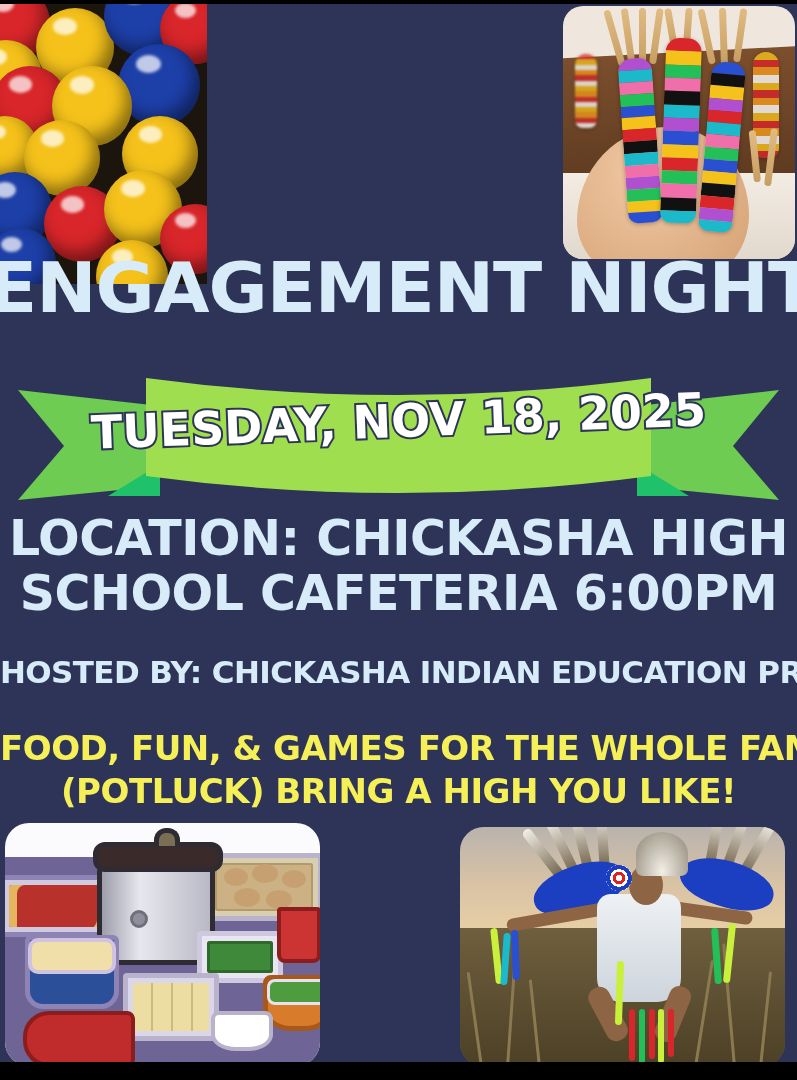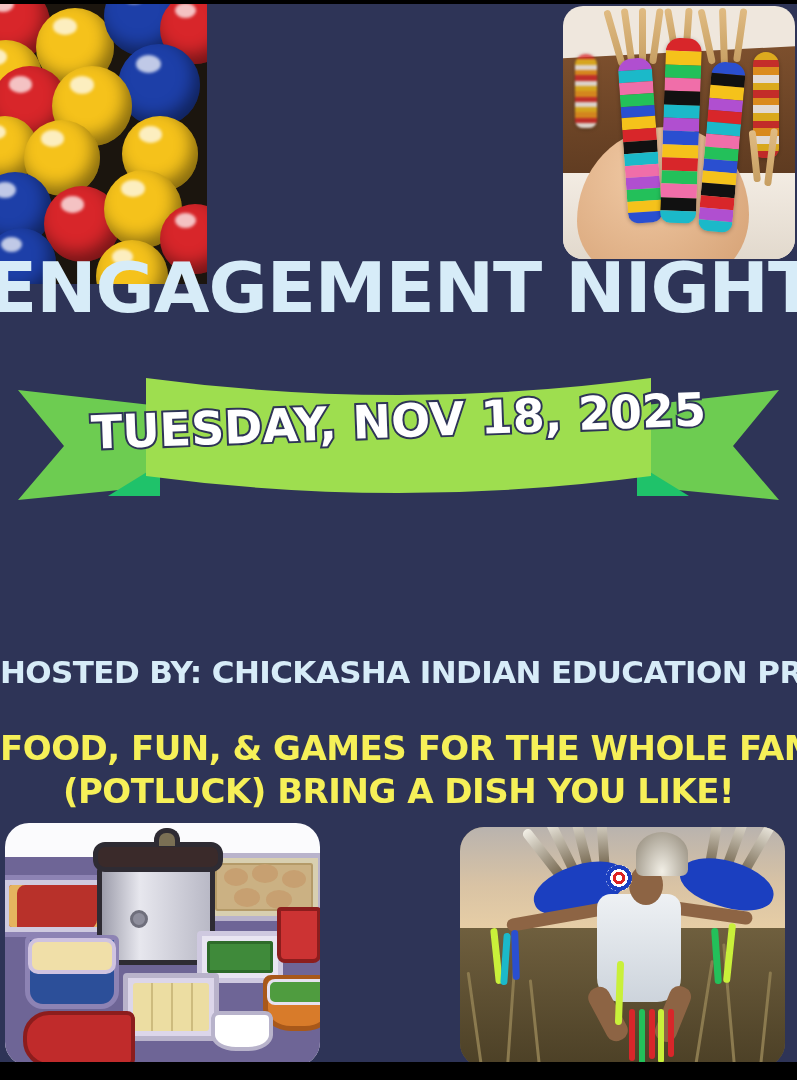--- a/index.html
+++ b/index.html
@@ -378,26 +378,30 @@
         <path d="M779 30 L637 46 L637 126 L779 140 L733 86 Z" fill="#6dcc51"></path>
 
         <path d="M160 104 L160 136 L108 136 Z" fill="#1fc26a"></path>
         <path d="M637 104 L637 136 L689 136 Z" fill="#1fc26a"></path>
 
         <path d="M146 18 Q398 52 651 18 L651 116 Q398 150 146 116 Z" fill="#9ede4f"></path>
       </svg>
       <div class="date">TUESDAY, NOV 18, 2025</div>
     </div>
 
+    <div class="loc">
+      <span>LOCATION: CHICKASHA HIGH</span>
+      <span>SCHOOL CAFETERIA 6:00PM</span>
+    </div>
 
     <div class="host">HOSTED BY: CHICKASHA INDIAN EDUCATION PROGRAM</div>
 
     <div class="promo">
       <span>FOOD, FUN, &amp; GAMES FOR THE WHOLE FAMILY</span>
-      <span>(POTLUCK) BRING A DISH YOU LIKE!</span>
+      <span>(POTLUCK) BRING A HIGH YOU LIKE!</span>
     </div>
 
     <div class="potluck">
       <div class="tablecloth"></div>
 
       <div class="dish pan" style="left:-6px;top:52px;width:116px;height:62px;">
         <div class="food" style="background:#b8312a;box-shadow:inset 14px 6px 0 -6px #e5b45f, inset -16px -6px 0 -8px #e5b45f;"></div>
       </div>
 
       <div class="dish pan" style="left:200px;top:30px;width:118px;height:68px;border-color:#b9b3cb;background:#d8cfb0;">

